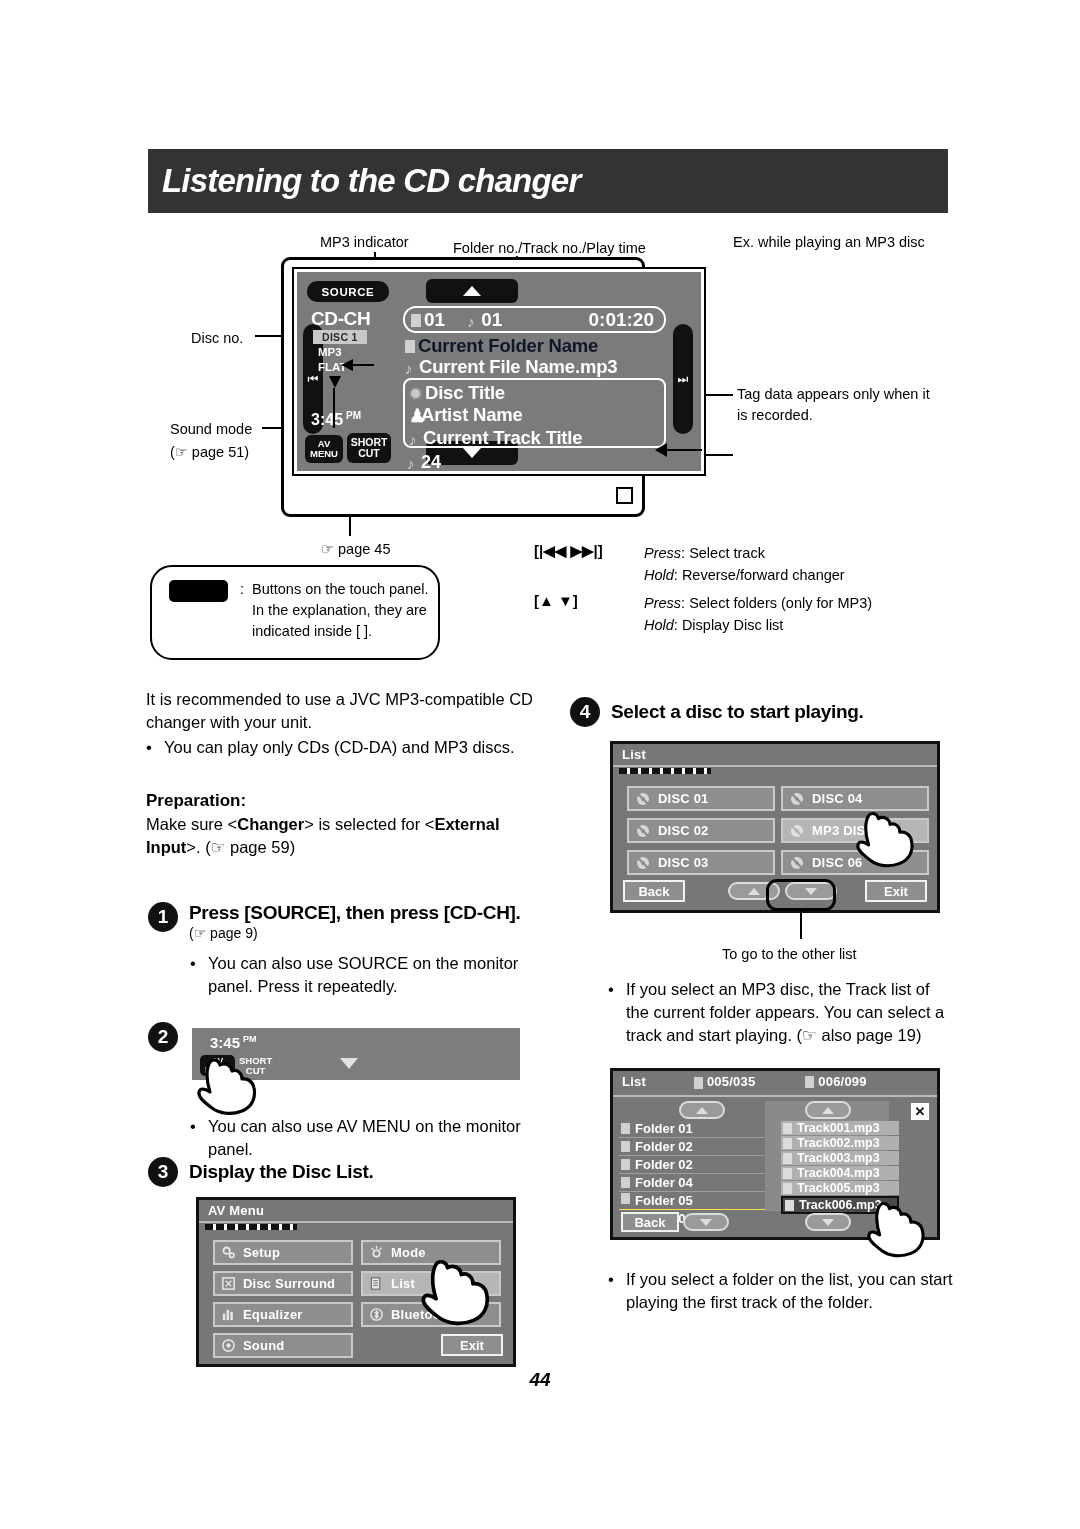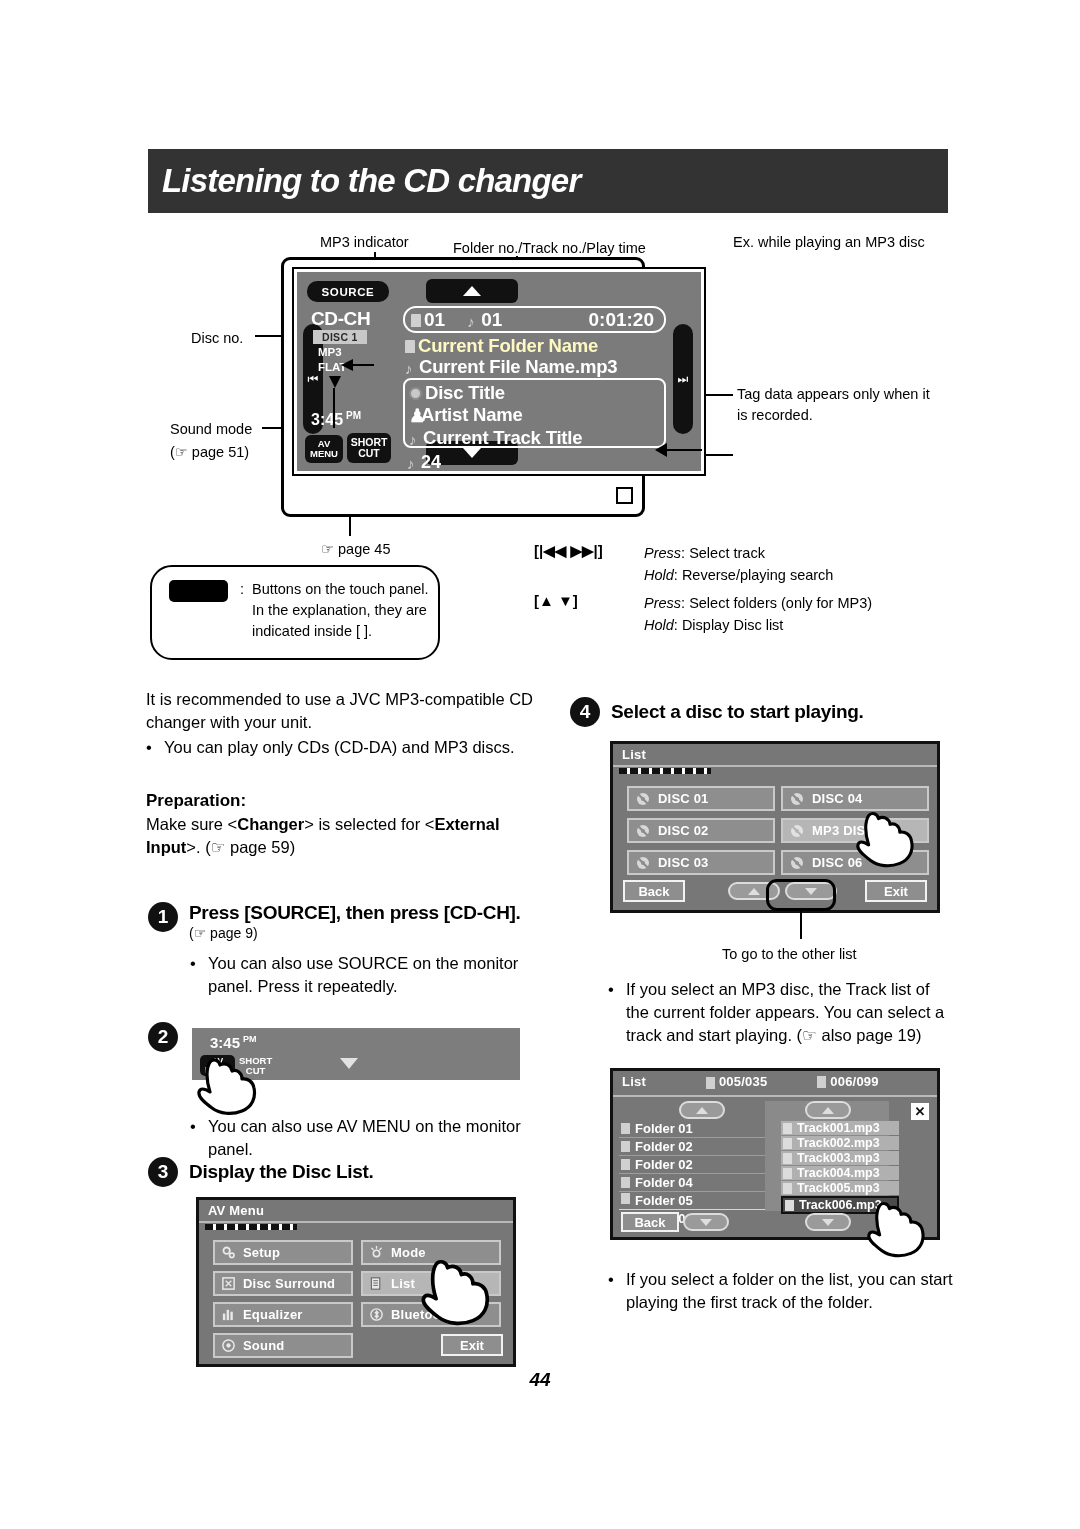--- a/index.html
+++ b/index.html
@@ -144,21 +144,21 @@
     border:2px solid #fff; border-radius:13px;
     color:#fff; font-size:19px; font-weight:bold;
     display:flex; align-items:center;
   }
   .info-box-top .f1 { margin-left:6px; }
   .info-box-top .f2 { margin-left:22px; }
   .info-box-top .f3 { margin-left:auto; margin-right:10px; }
 
   .line-folder {
     position:absolute; left:108px; top:63px;
-    color:#fef9c3; font-size:18.5px; font-weight:bold; letter-spacing:-0.2px;
+    color:#0f172a; font-size:18.5px; font-weight:bold; letter-spacing:-0.2px;
   }
   .line-file {
     position:absolute; left:108px; top:84px;
     color:#fff; font-size:18.5px; font-weight:bold; letter-spacing:-0.2px;
   }
   .tag-box {
     position:absolute; left:106px; top:106px;
     width:263px; height:70px;
     border:2px solid #fff; border-radius:8px;
     padding:2px 0 0 4px;
@@ -383,21 +383,21 @@
     <div class="legend-swatch"></div>
     <div class="legend-colon">:</div>
     <div class="legend-text">Buttons on the touch panel. In the explanation, they are indicated inside [    ].</div>
   </div>
 
   <div style="position:absolute;left:534px;top:542px;width:420px;">
     <div style="display:flex;">
       <div style="width:110px;font-size:15px;font-weight:bold;">[|◀◀  ▶▶|]</div>
       <div style="font-size:14.5px;line-height:1.55;">
         <div><i>Press</i><span>: Select track</span></div>
-        <div><i>Hold</i><span>: Reverse/playing search</span></div>
+        <div><i>Hold</i><span>: Reverse/forward changer</span></div>
       </div>
     </div>
     <div style="display:flex;margin-top:5px;">
       <div style="width:110px;font-size:15px;font-weight:bold;">[▲ ▼]</div>
       <div style="font-size:14.5px;line-height:1.55;">
         <div><i>Press</i><span>: Select folders (only for MP3)</span></div>
         <div><i>Hold</i><span>: Display Disc list</span></div>
       </div>
     </div>
   </div>
@@ -636,21 +636,21 @@
   </svg>
 
   <div class="bullet-row" style="position:absolute;left:608px;top:978px;width:348px;">
     <span class="dot">•</span>
     <span>If you select an MP3 disc, the Track list of the current folder appears. You can select a track and start playing. (☞ also page 19)</span>
   </div>
 
   <div class="panel" style="position:absolute;left:610px;top:1068px;width:330px;height:172px;">
     <div class="panel-title" style="border-bottom:none;">
       <span>List</span>
-      <span style="margin-left:60px;display:inline-flex;align-items:flex-end;">
+      <span style="margin-left:48px;display:inline-flex;align-items:flex-end;">
         <span style="display:inline-block;width:9px;height:12px;background:#d0d0d0;margin-right:4px;"></span>
         <span>005/035</span>
       </span>
       <span style="margin-left:50px;display:inline-flex;align-items:center;">
         <span style="display:inline-block;width:9px;height:12px;background:#d0d0d0;margin-right:4px;"></span>
         <span>006/099</span>
       </span>
     </div>
     <div style="position:absolute;left:0;top:24px;width:100%;height:2px;background:#b9b9b9;"></div>
 

